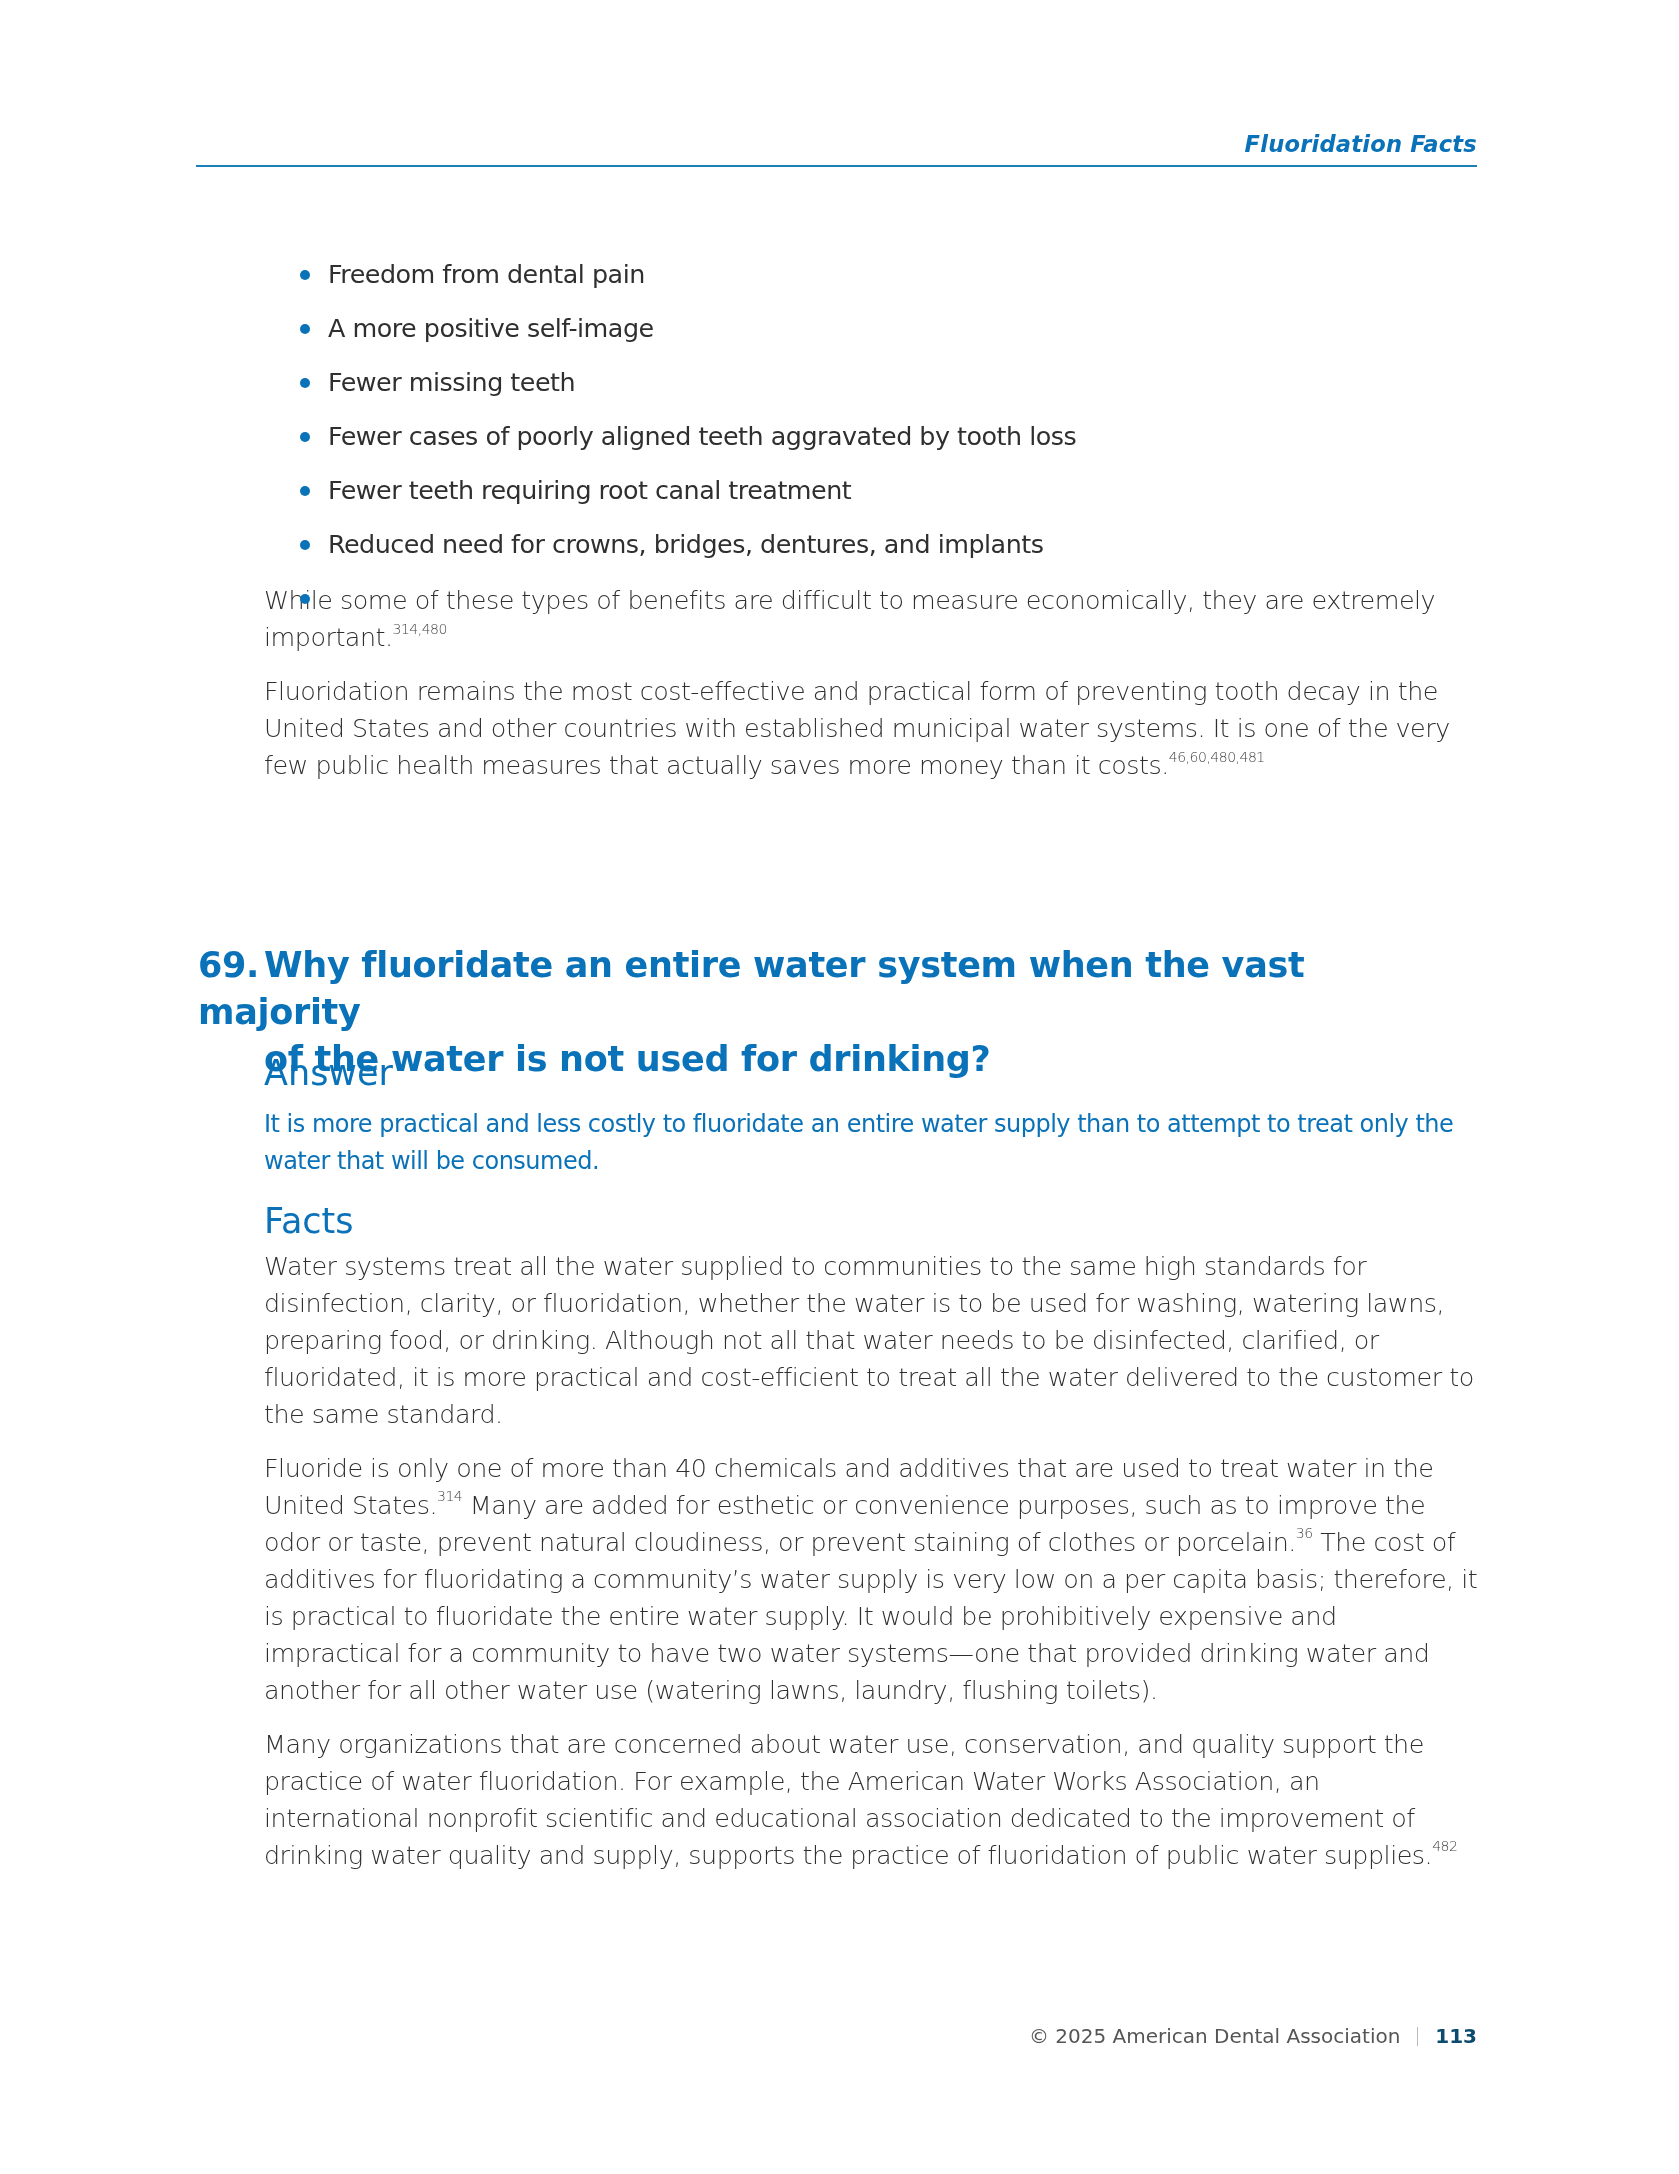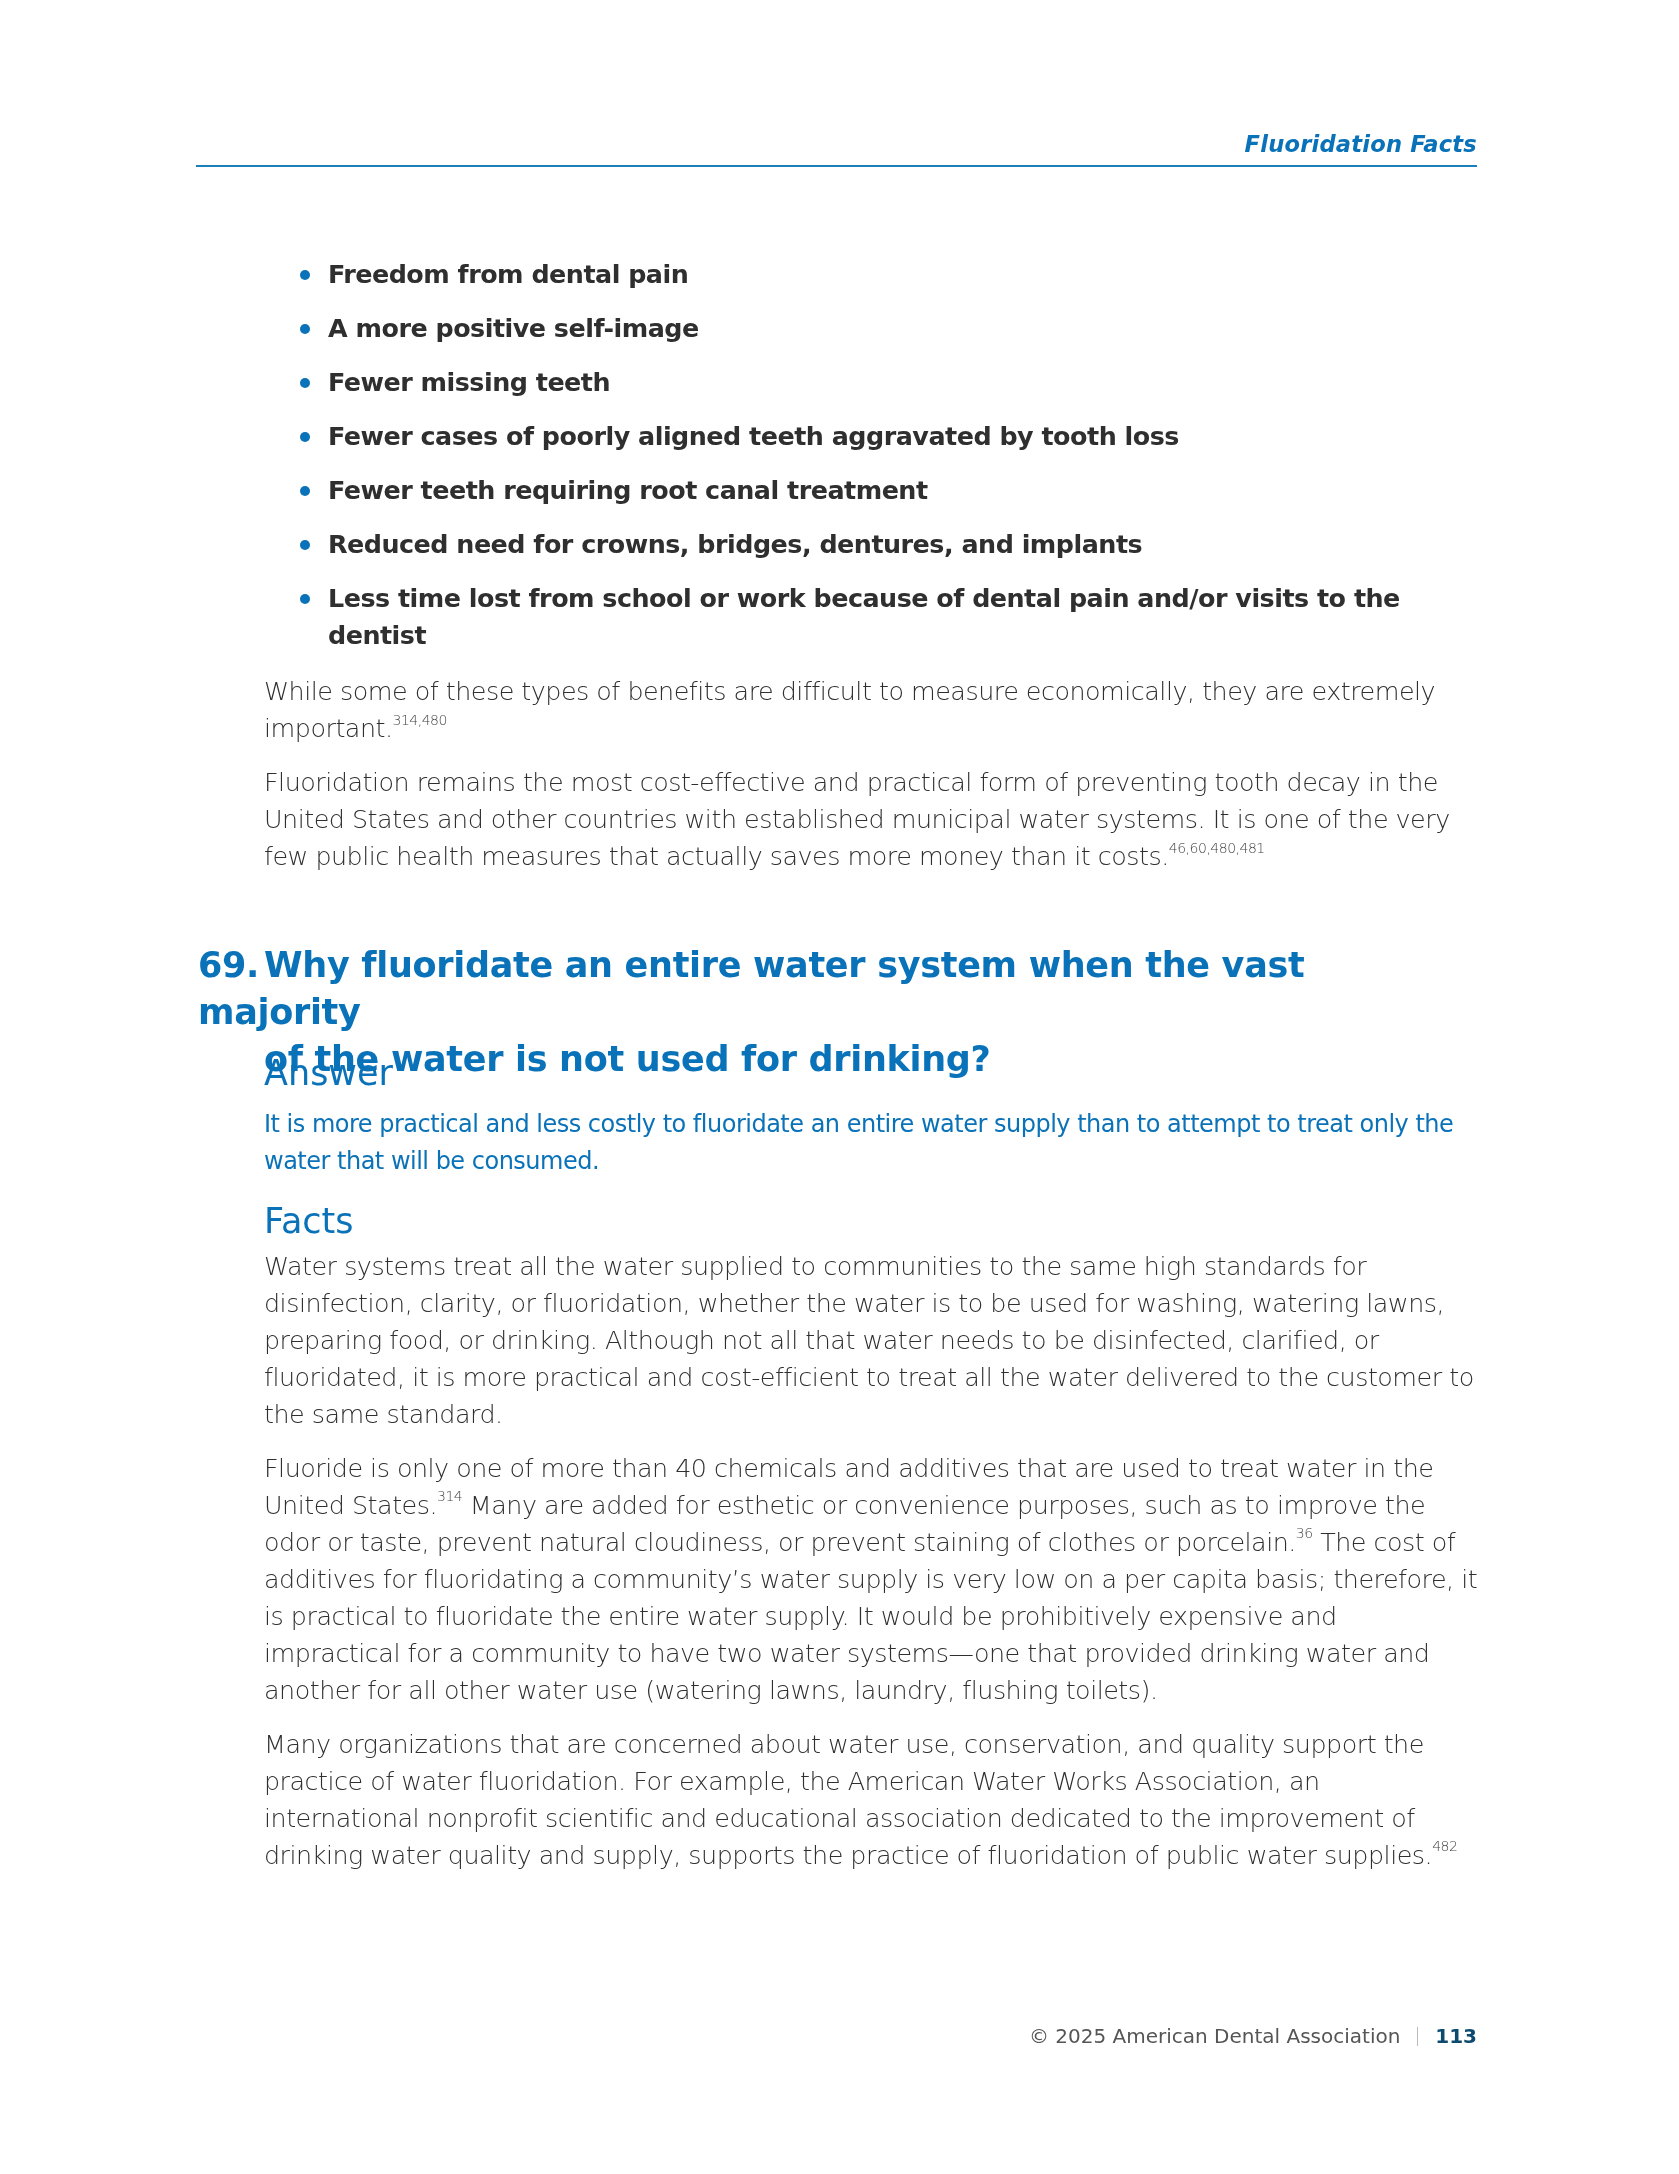--- a/index.html
+++ b/index.html
@@ -4,21 +4,21 @@
 <style>
   html, body { margin: 0; padding: 0; background: #ffffff; }
   body { width: 1680px; height: 2174px; position: relative; overflow: hidden;
          font-family: "DejaVu Sans", sans-serif; color: #2f2f2f; }
   .header-title { position: absolute; right: 203px; top: 131px; font-size: 22.6px; font-weight: bold;
                   font-style: italic; color: #0a72b8; letter-spacing: 0.2px; text-align: center; }
   .header-rule { position: absolute; left: 196px; width: 1281px; top: 165px; height: 1.9px; background: #1d7fb9; }
   .content { position: absolute; left: 264px; width: 1215px; top: 243px; }
   p.body { font-size: 25.4px; line-height: 37px; margin: 0 0 17px 0; letter-spacing: -0.5px; font-weight: 300; }
   p.body sup { font-size: 14px; vertical-align: 0; position: relative; top: -12.2px; line-height: 0; color: #444; }
-  ul.bullets { list-style: none; margin: 13px 0 19px 0; padding: 0 0 0 36px; font-weight: bold; }
+  ul.bullets { list-style: none; margin: 13px 0 19px 0; padding: 0 0 0 36px; }
   ul.bullets li { font-size: 25.4px; line-height: 37px; margin-bottom: 17px; position: relative; padding-left: 28px; letter-spacing: -0.5px; }
   ul.bullets li:last-child { margin-bottom: 0; }
   .bullet-dot { position: absolute; left: 0; top: 14px; width: 10.4px; height: 10.4px; border-radius: 50%; background: #0a72b8; }
   .q-heading { position: absolute; left: 198px; top: 942px; width: 1224px; color: #0a72b8; font-weight: bold;
                font-size: 35px; line-height: 47px; letter-spacing: -0.3px; }
   .q-num { display: inline-block; width: 66px; }
   .q-line2 { padding-left: 66px; display: block; }
   .section2 { position: absolute; left: 264px; width: 1215px; top: 1053px; }
   .sub-heading { font-size: 35px; color: #0a72b8; font-weight: normal; margin: 0 0 5.6px 0; line-height: 41px; }
   p.answer { font-size: 24px; line-height: 37px; color: #0a72b8; margin: 12px 0 21px 0; letter-spacing: -0.5px; }
@@ -33,21 +33,21 @@
 <div class="header-rule"></div>
 
 <div class="content">
   <ul class="bullets">
     <li><span class="bullet-dot"></span><span>Freedom from dental pain</span></li>
     <li><span class="bullet-dot"></span><span>A more positive self-image</span></li>
     <li><span class="bullet-dot"></span><span>Fewer missing teeth</span></li>
     <li><span class="bullet-dot"></span><span>Fewer cases of poorly aligned teeth aggravated by tooth loss</span></li>
     <li><span class="bullet-dot"></span><span>Fewer teeth requiring root canal treatment</span></li>
     <li><span class="bullet-dot"></span><span>Reduced need for crowns, bridges, dentures, and implants</span></li>
-    <li><span class="bullet-dot"></span><span>Less time lost from school or work because of dental pain and/or visits to the dentist</span></li>
+    <li><span class="bullet-dot"></span></li>
   </ul>
   <p class="body"><span>While some of these types of benefits are difficult to measure economically, they are extremely important.</span><sup>314,480</sup></p>
   <p class="body"><span>Fluoridation remains the most cost-effective and practical form of preventing tooth decay in the United States and other countries with established municipal water systems. It is one of the very few public health measures that actually saves more money than it costs.</span><sup>46,60,480,481</sup></p>
 </div>
 
 <div class="q-heading">
   <span class="q-num">69.</span><span>Why fluoridate an entire water system when the vast majority</span>
   <span class="q-line2">of the water is not used for drinking?</span>
 </div>
 

